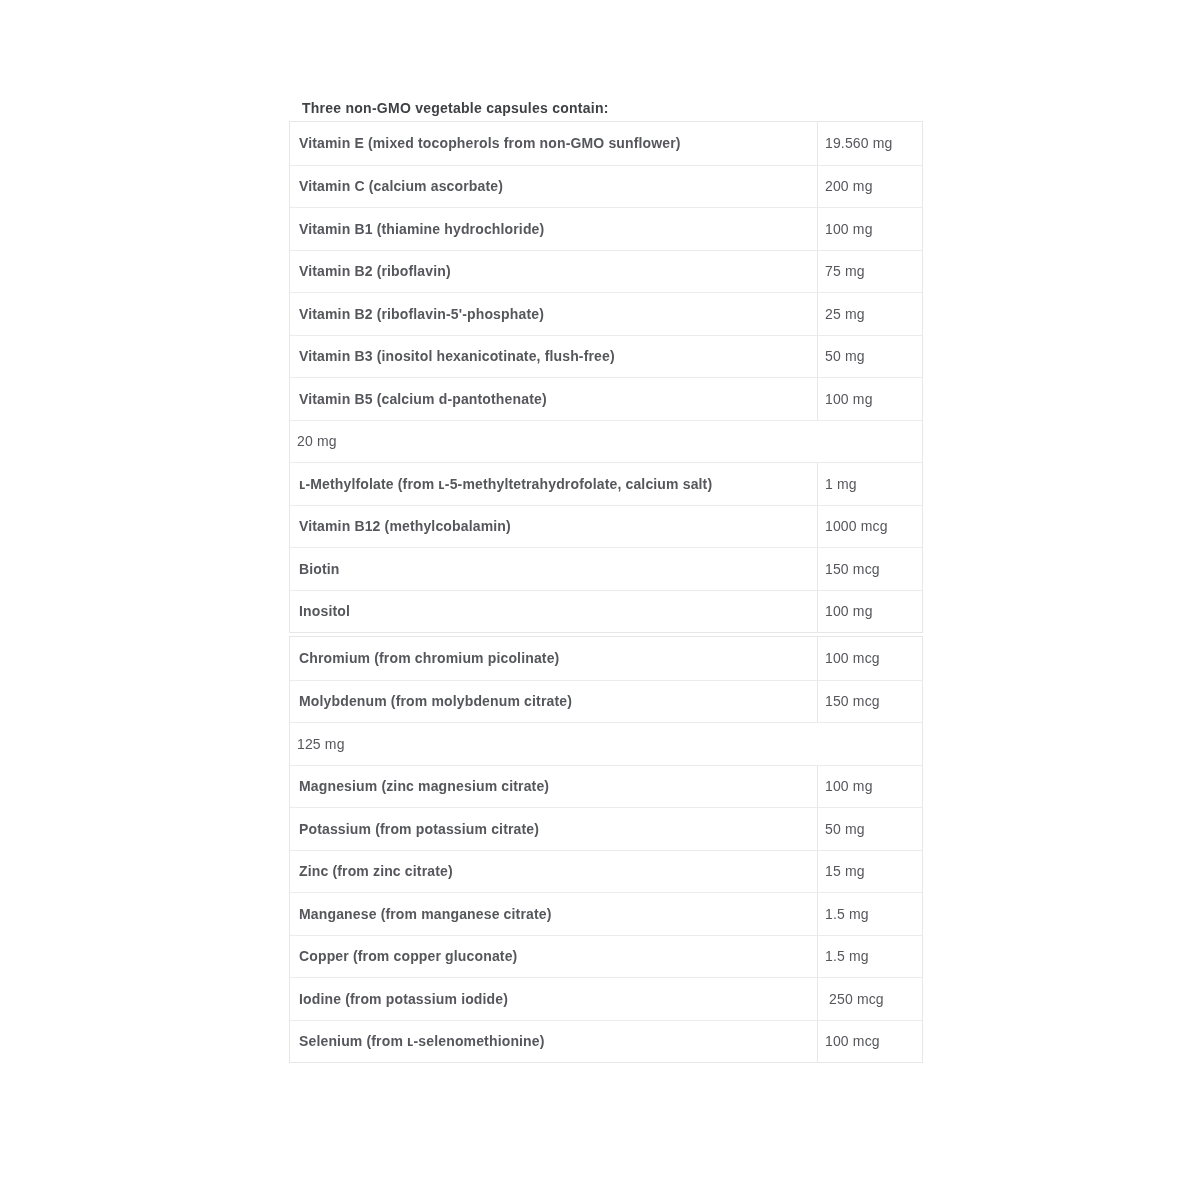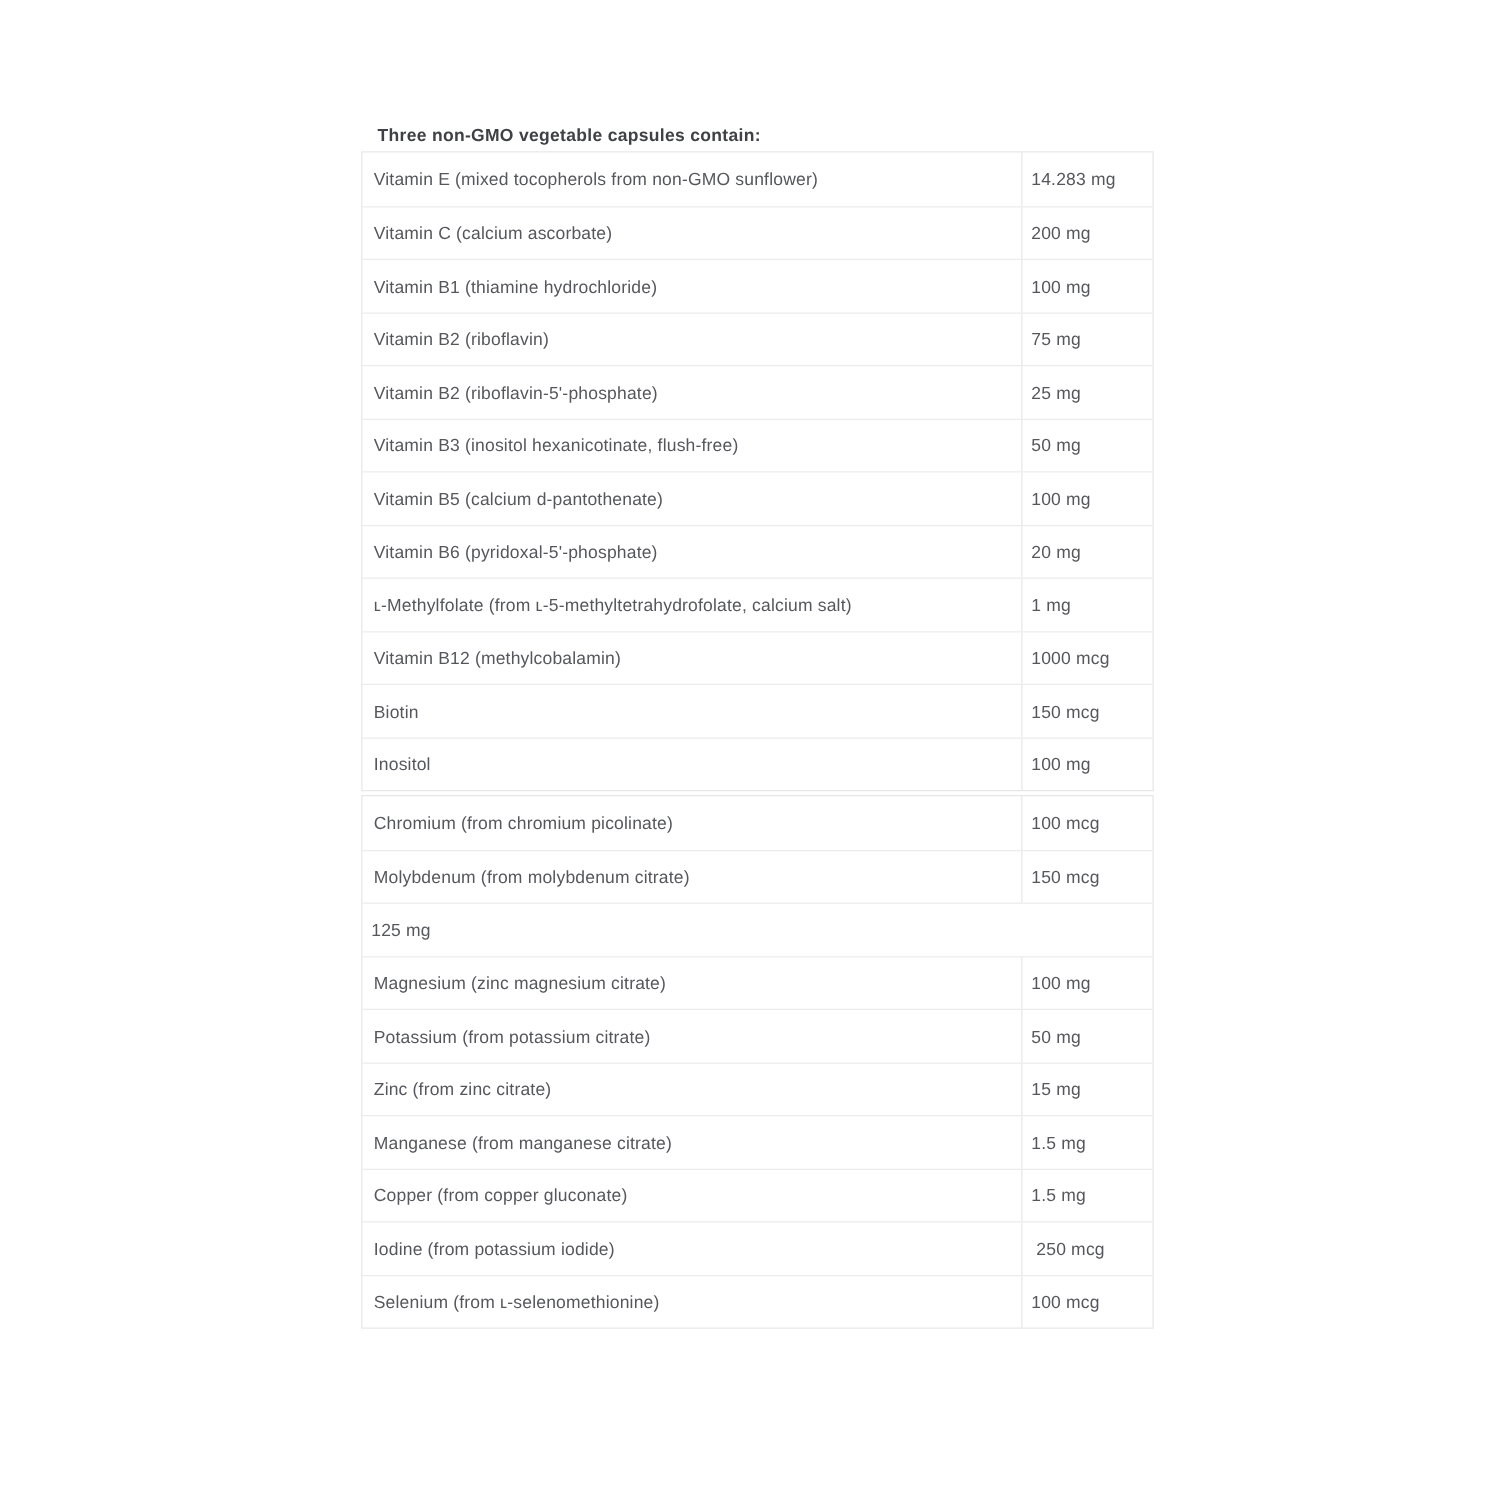--- a/index.html
+++ b/index.html
@@ -60,36 +60,37 @@
     color: #56575c;
     letter-spacing: 0.15px;
     white-space: pre-wrap;
     overflow: hidden;
   }
   .cell-ingredient {
     width: 528px;
     min-width: 528px;
     padding: 0 2px 0 9px;
     border-right: 1px solid #e7e7e8;
+    font-weight: bold;
   }
   .cell-amount {
     flex: 1;
     padding-left: 7px;
   }
 </style>
 </head>
 <body>
 
 <div class="page">
   <h2 class="heading">Three non-GMO vegetable capsules contain:</h2>
   <div class="tables-wrap">
       <div class="supp-table">
         <div class="row">
           <div class="cell cell-ingredient">Vitamin E (mixed tocopherols from non-GMO sunflower)</div>
-          <div class="cell cell-amount">14.283 mg</div>
+          <div class="cell cell-amount">19.560 mg</div>
         </div>
         <div class="row">
           <div class="cell cell-ingredient">Vitamin C (calcium ascorbate)</div>
           <div class="cell cell-amount">200 mg</div>
         </div>
         <div class="row">
           <div class="cell cell-ingredient">Vitamin B1 (thiamine hydrochloride)</div>
           <div class="cell cell-amount">100 mg</div>
         </div>
         <div class="row">
@@ -102,21 +103,20 @@
         </div>
         <div class="row">
           <div class="cell cell-ingredient">Vitamin B3 (inositol hexanicotinate, flush-free)</div>
           <div class="cell cell-amount">50 mg</div>
         </div>
         <div class="row">
           <div class="cell cell-ingredient">Vitamin B5 (calcium d-pantothenate)</div>
           <div class="cell cell-amount">100 mg</div>
         </div>
         <div class="row">
-          <div class="cell cell-ingredient">Vitamin B6 (pyridoxal-5'-phosphate)</div>
           <div class="cell cell-amount">20 mg</div>
         </div>
         <div class="row">
           <div class="cell cell-ingredient">ʟ-Methylfolate (from ʟ-5-methyltetrahydrofolate, calcium salt)</div>
           <div class="cell cell-amount">1 mg</div>
         </div>
         <div class="row">
           <div class="cell cell-ingredient">Vitamin B12 (methylcobalamin)</div>
           <div class="cell cell-amount">1000 mcg</div>
         </div>

